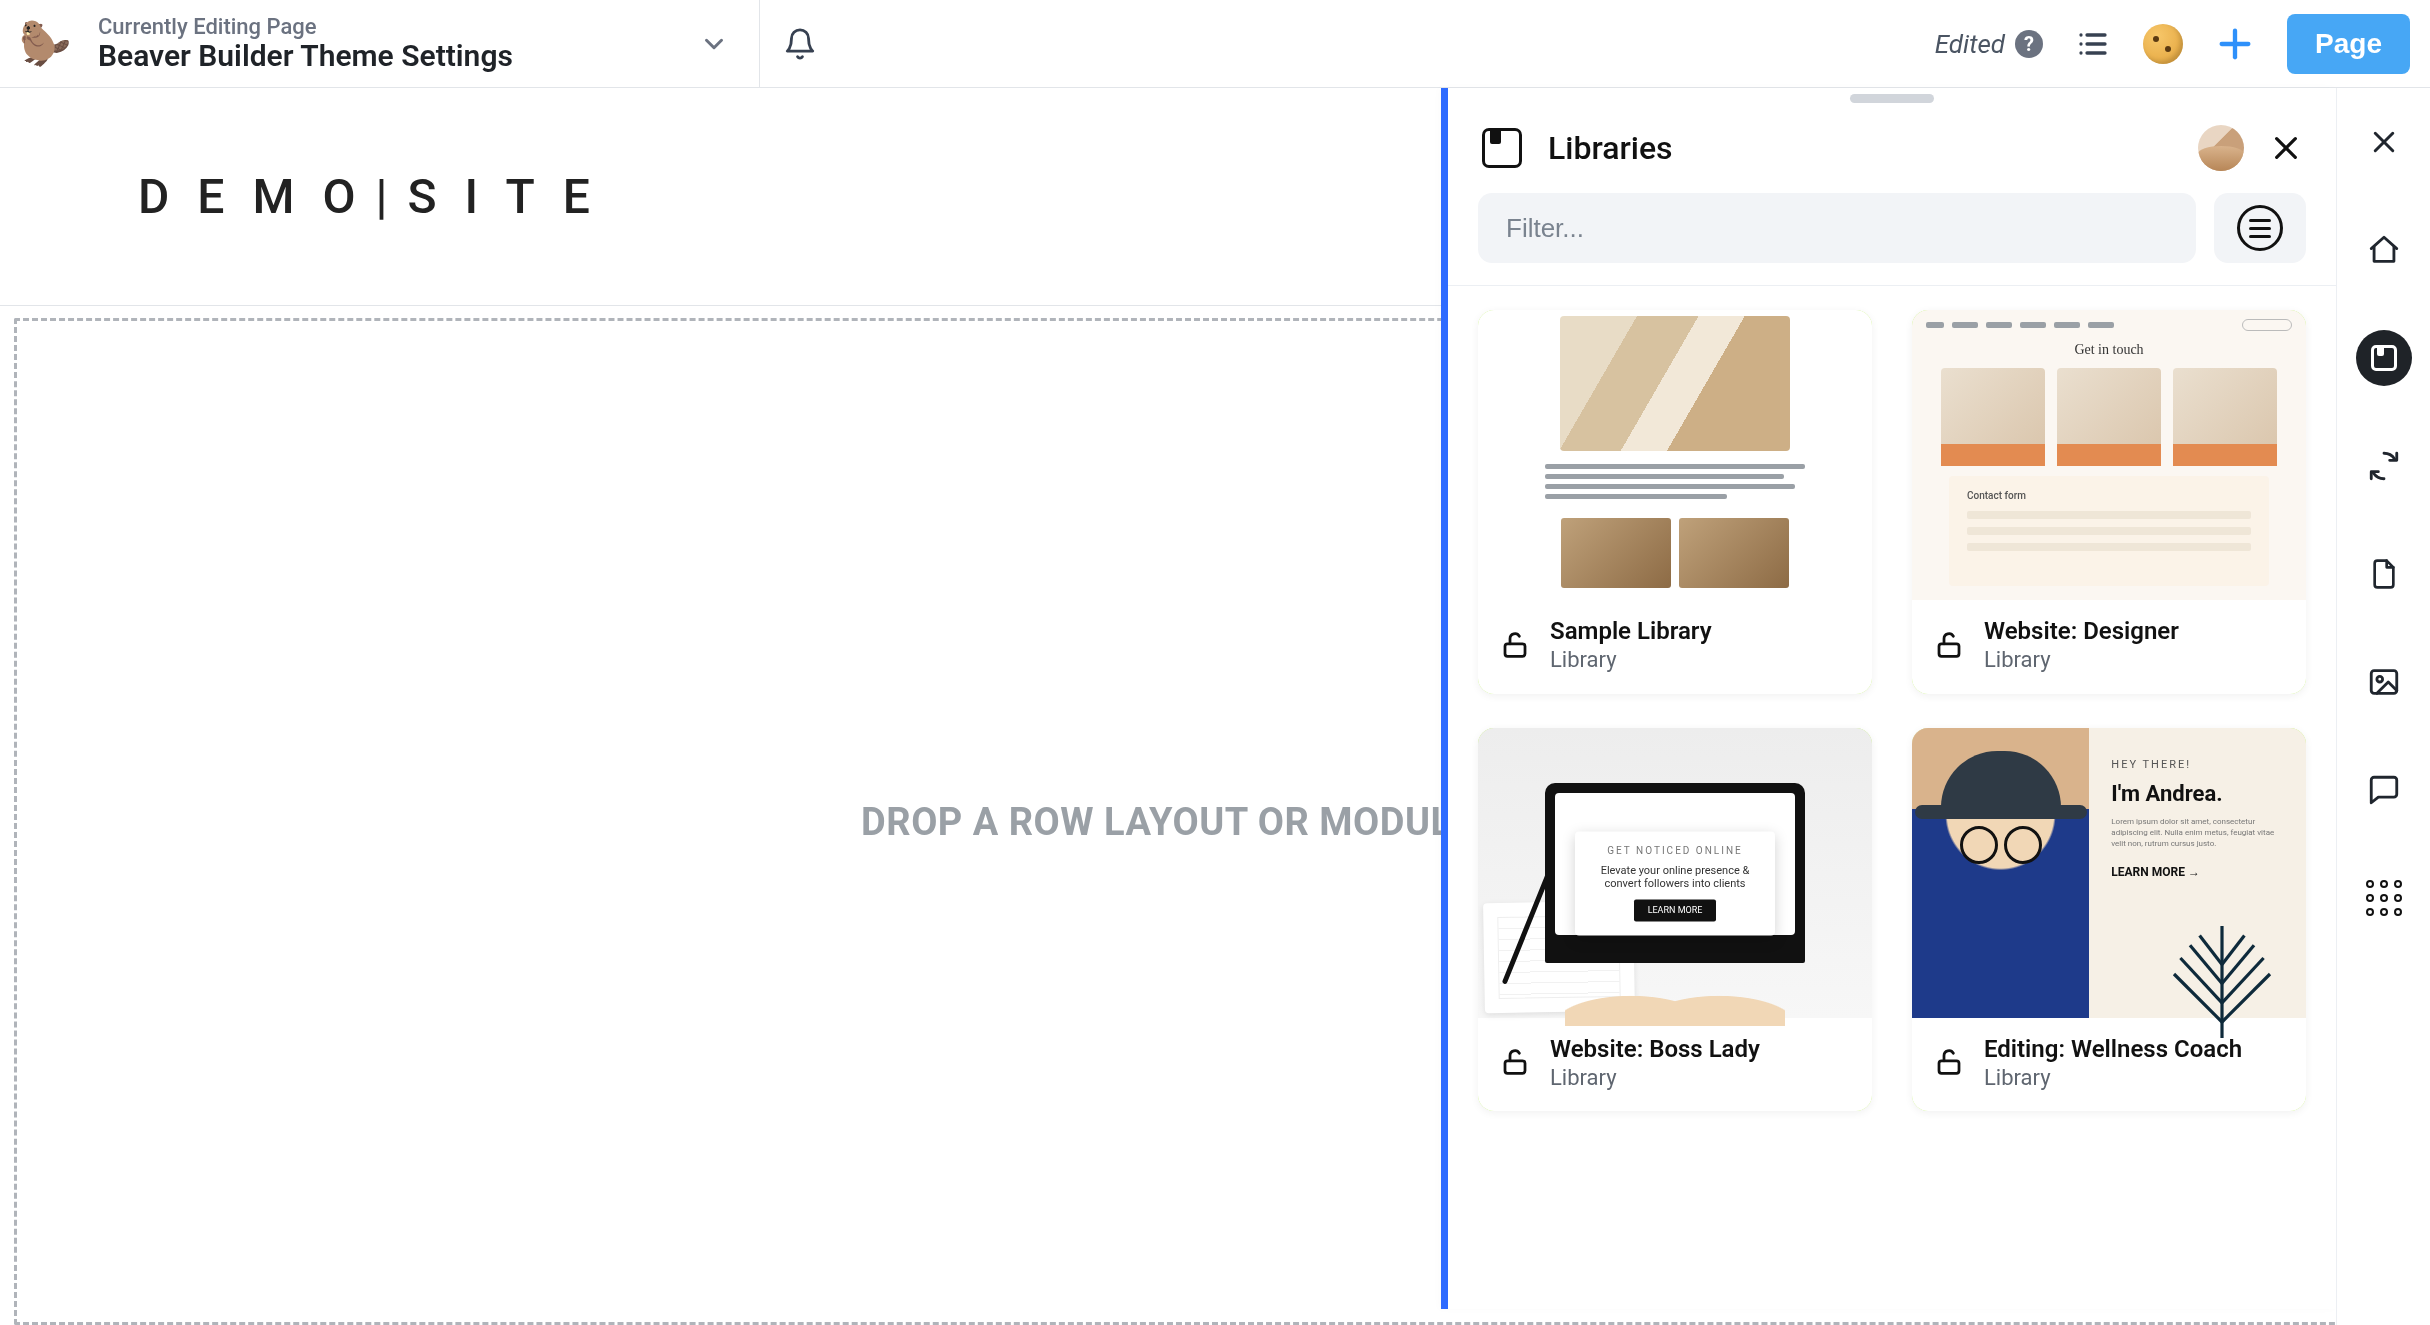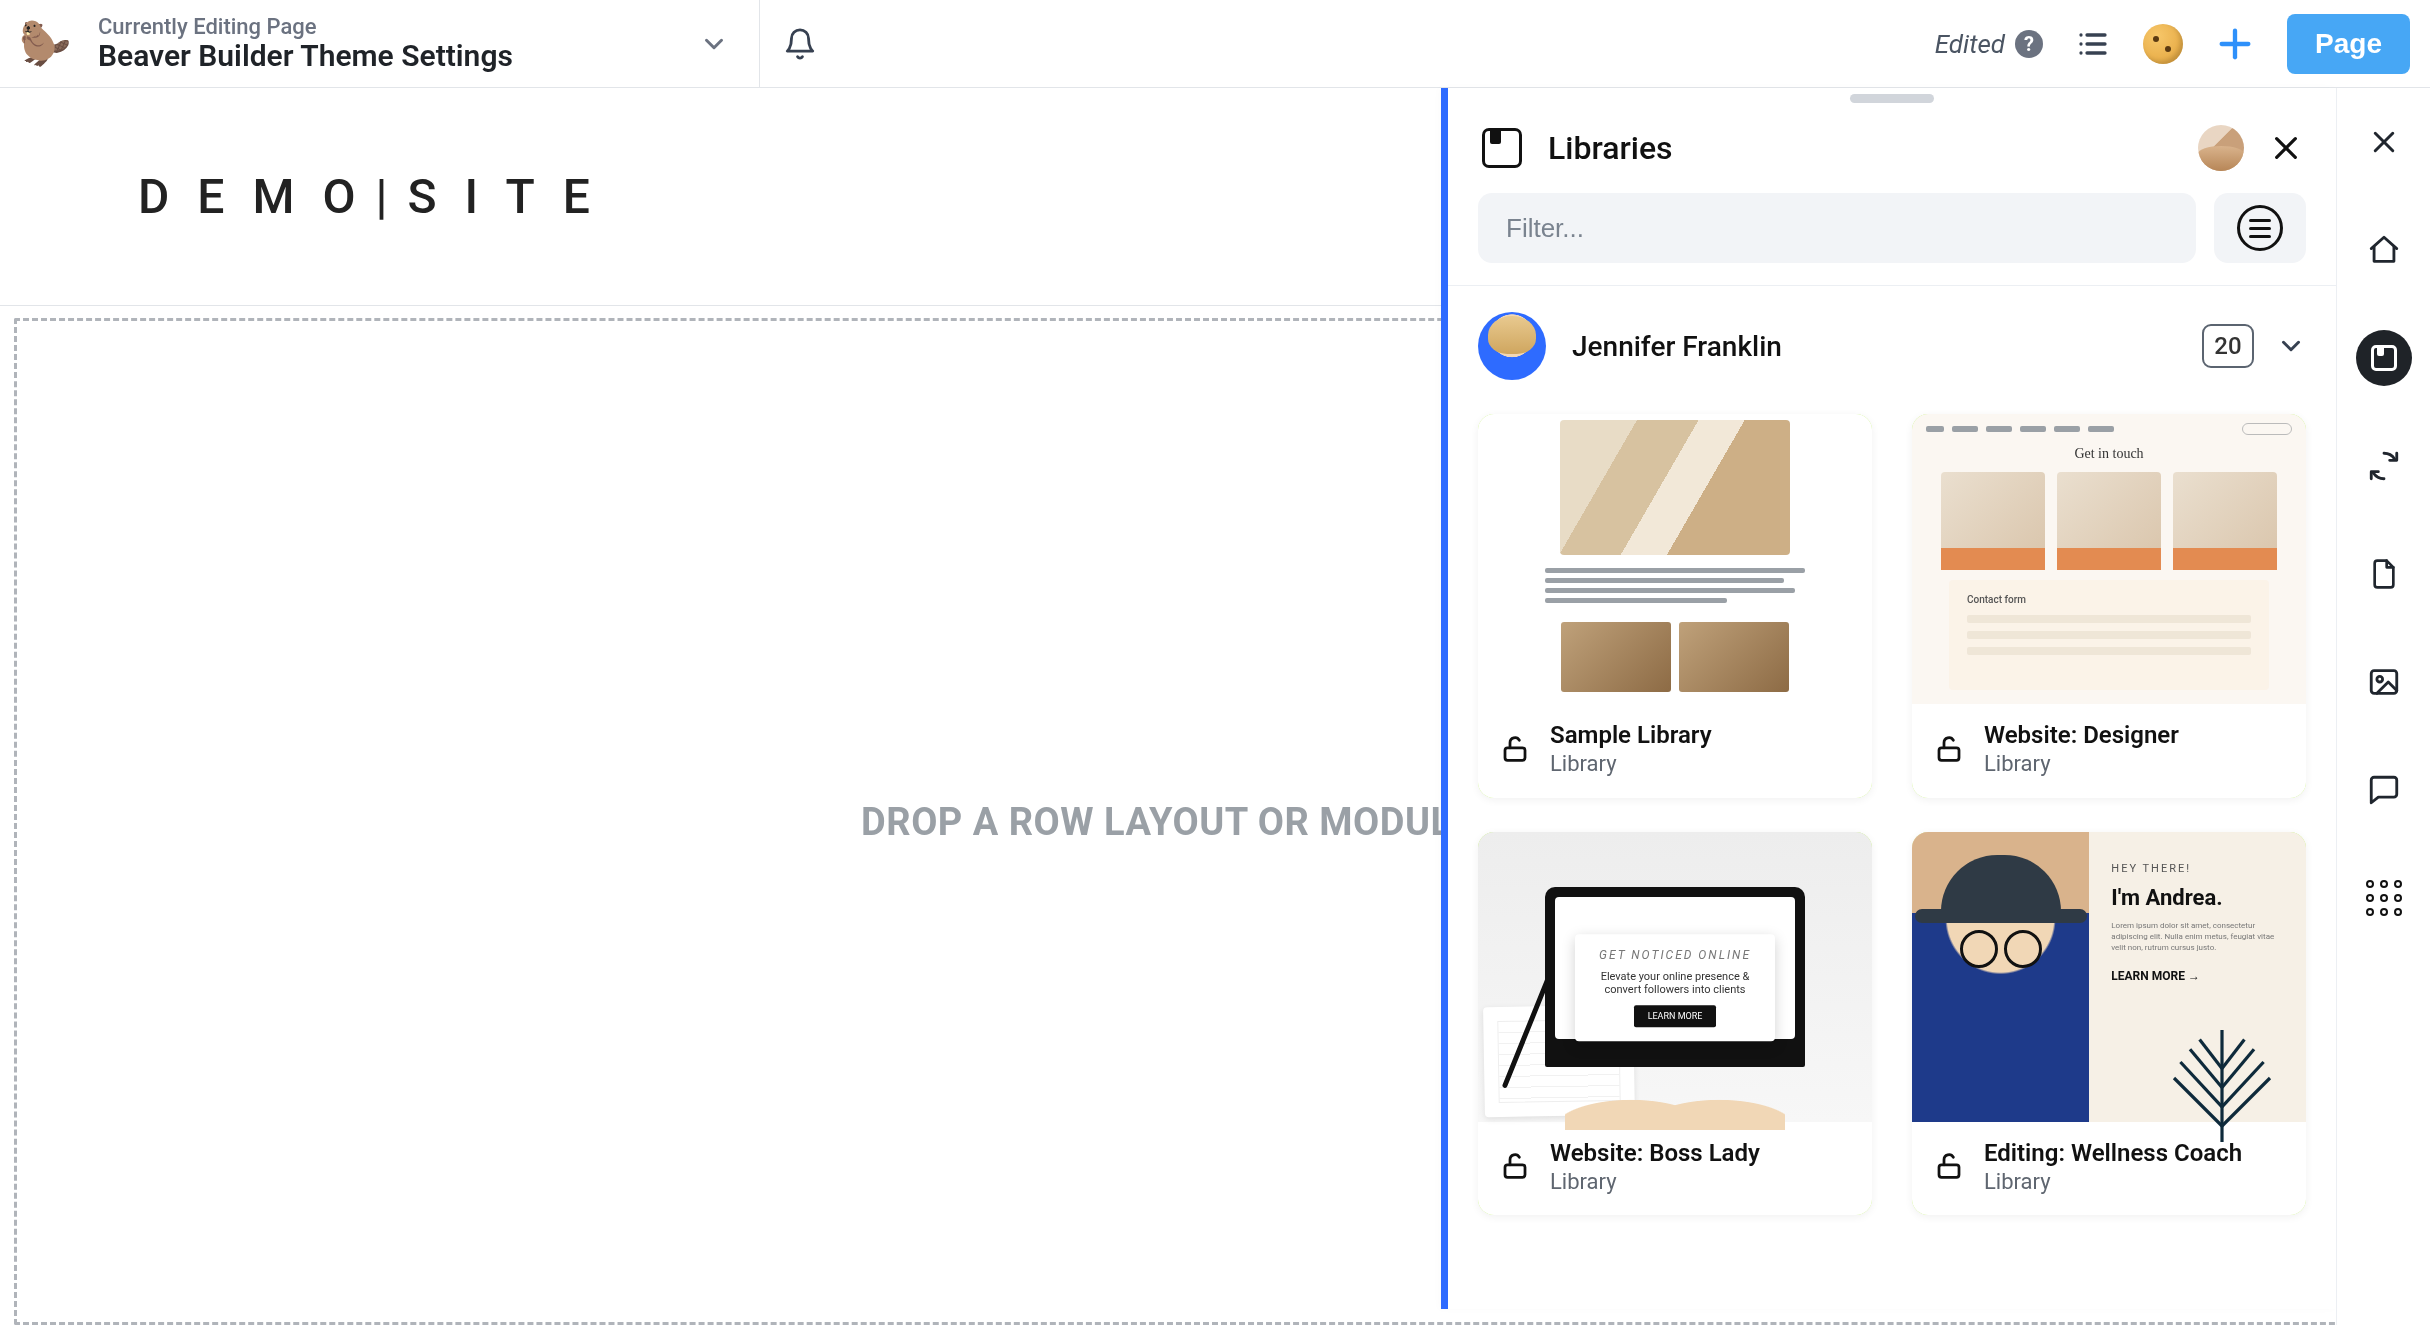--- a/index.html
+++ b/index.html
@@ -235,21 +235,21 @@
     position:absolute;inset:0;
     display:flex;align-items:center;justify-content:center;
   }
   .laptop{width:260px;height:180px;background:#111;border-radius:10px 10px 2px 2px;position:relative;}
   .laptop::before{content:"";position:absolute;inset:10px 10px 28px 10px;background:#fff;border-radius:4px;}
   .modal{
     position:absolute;left:50%;top:50%;transform:translate(-50%,-40%);
     width:200px;background:#fff;border-radius:4px;box-shadow:0 4px 14px rgba(0,0,0,.18);
     padding:14px 12px;text-align:center;
   }
-  .modal small{font-size:12px;letter-spacing:2px;color:#777;display:block;font-style:italic;}
+  .modal small{font-size:10px;letter-spacing:2px;color:#777;display:block;}
   .modal p{font-size:11px;color:#333;margin:8px 0;}
   .modal .cta{display:inline-block;background:#111;color:#fff;font-size:9px;padding:6px 14px;border-radius:2px;}
   .hands{position:absolute;left:50%;bottom:-8px;transform:translateX(-50%);width:220px;height:60px;
     background:radial-gradient(ellipse at 30% 100%, #F1D7B6 0 35%, transparent 36%),
                radial-gradient(ellipse at 70% 100%, #F1D7B6 0 35%, transparent 36%);}
   .planner{position:absolute;left:6px;bottom:6px;width:150px;height:110px;background:#fff;border-radius:4px;box-shadow:0 2px 6px rgba(0,0,0,.1);transform:rotate(-1deg);}
   .planner::after{content:"";position:absolute;inset:14px;border:1px solid #eee;background:repeating-linear-gradient(#fff,#fff 10px,#f1f1f1 10px,#f1f1f1 11px);}
   .pen{position:absolute;left:46px;bottom:30px;width:5px;height:120px;background:#111;border-radius:3px;transform:rotate(22deg);}
 
   .thumb4{
@@ -380,32 +380,20 @@
       <input class="filter-input" placeholder="Filter..." style="">
       <div class="filter-menu">
         <div class="hamburger-circle">
             <span></span>
             <span></span>
             <span></span>
           </div>
       </div>
     </div>
 
-    <div class="owner-row">
-      <div class="avatar-big"></div>
-      <div class="owner-name">Jennifer Franklin</div>
-      <div class="owner-right">
-        <div class="count-badge">20</div>
-        <div class="owner-chev">
-          <svg width="30" height="30" viewBox="0 0 24 24" fill="none" stroke="currentColor" stroke-width="2.4" stroke-linecap="round" stroke-linejoin="round">
-              <polyline points="6 9 12 15 18 9"></polyline>
-            </svg>
-        </div>
-      </div>
-    </div>
 
     <div class="cards">
 
       <div class="card">
         <div class="thumb thumb1">
           <div class="ph-img"></div>
           <div class="ph-lines">
               <span></span>
               <span></span>
               <span></span>

